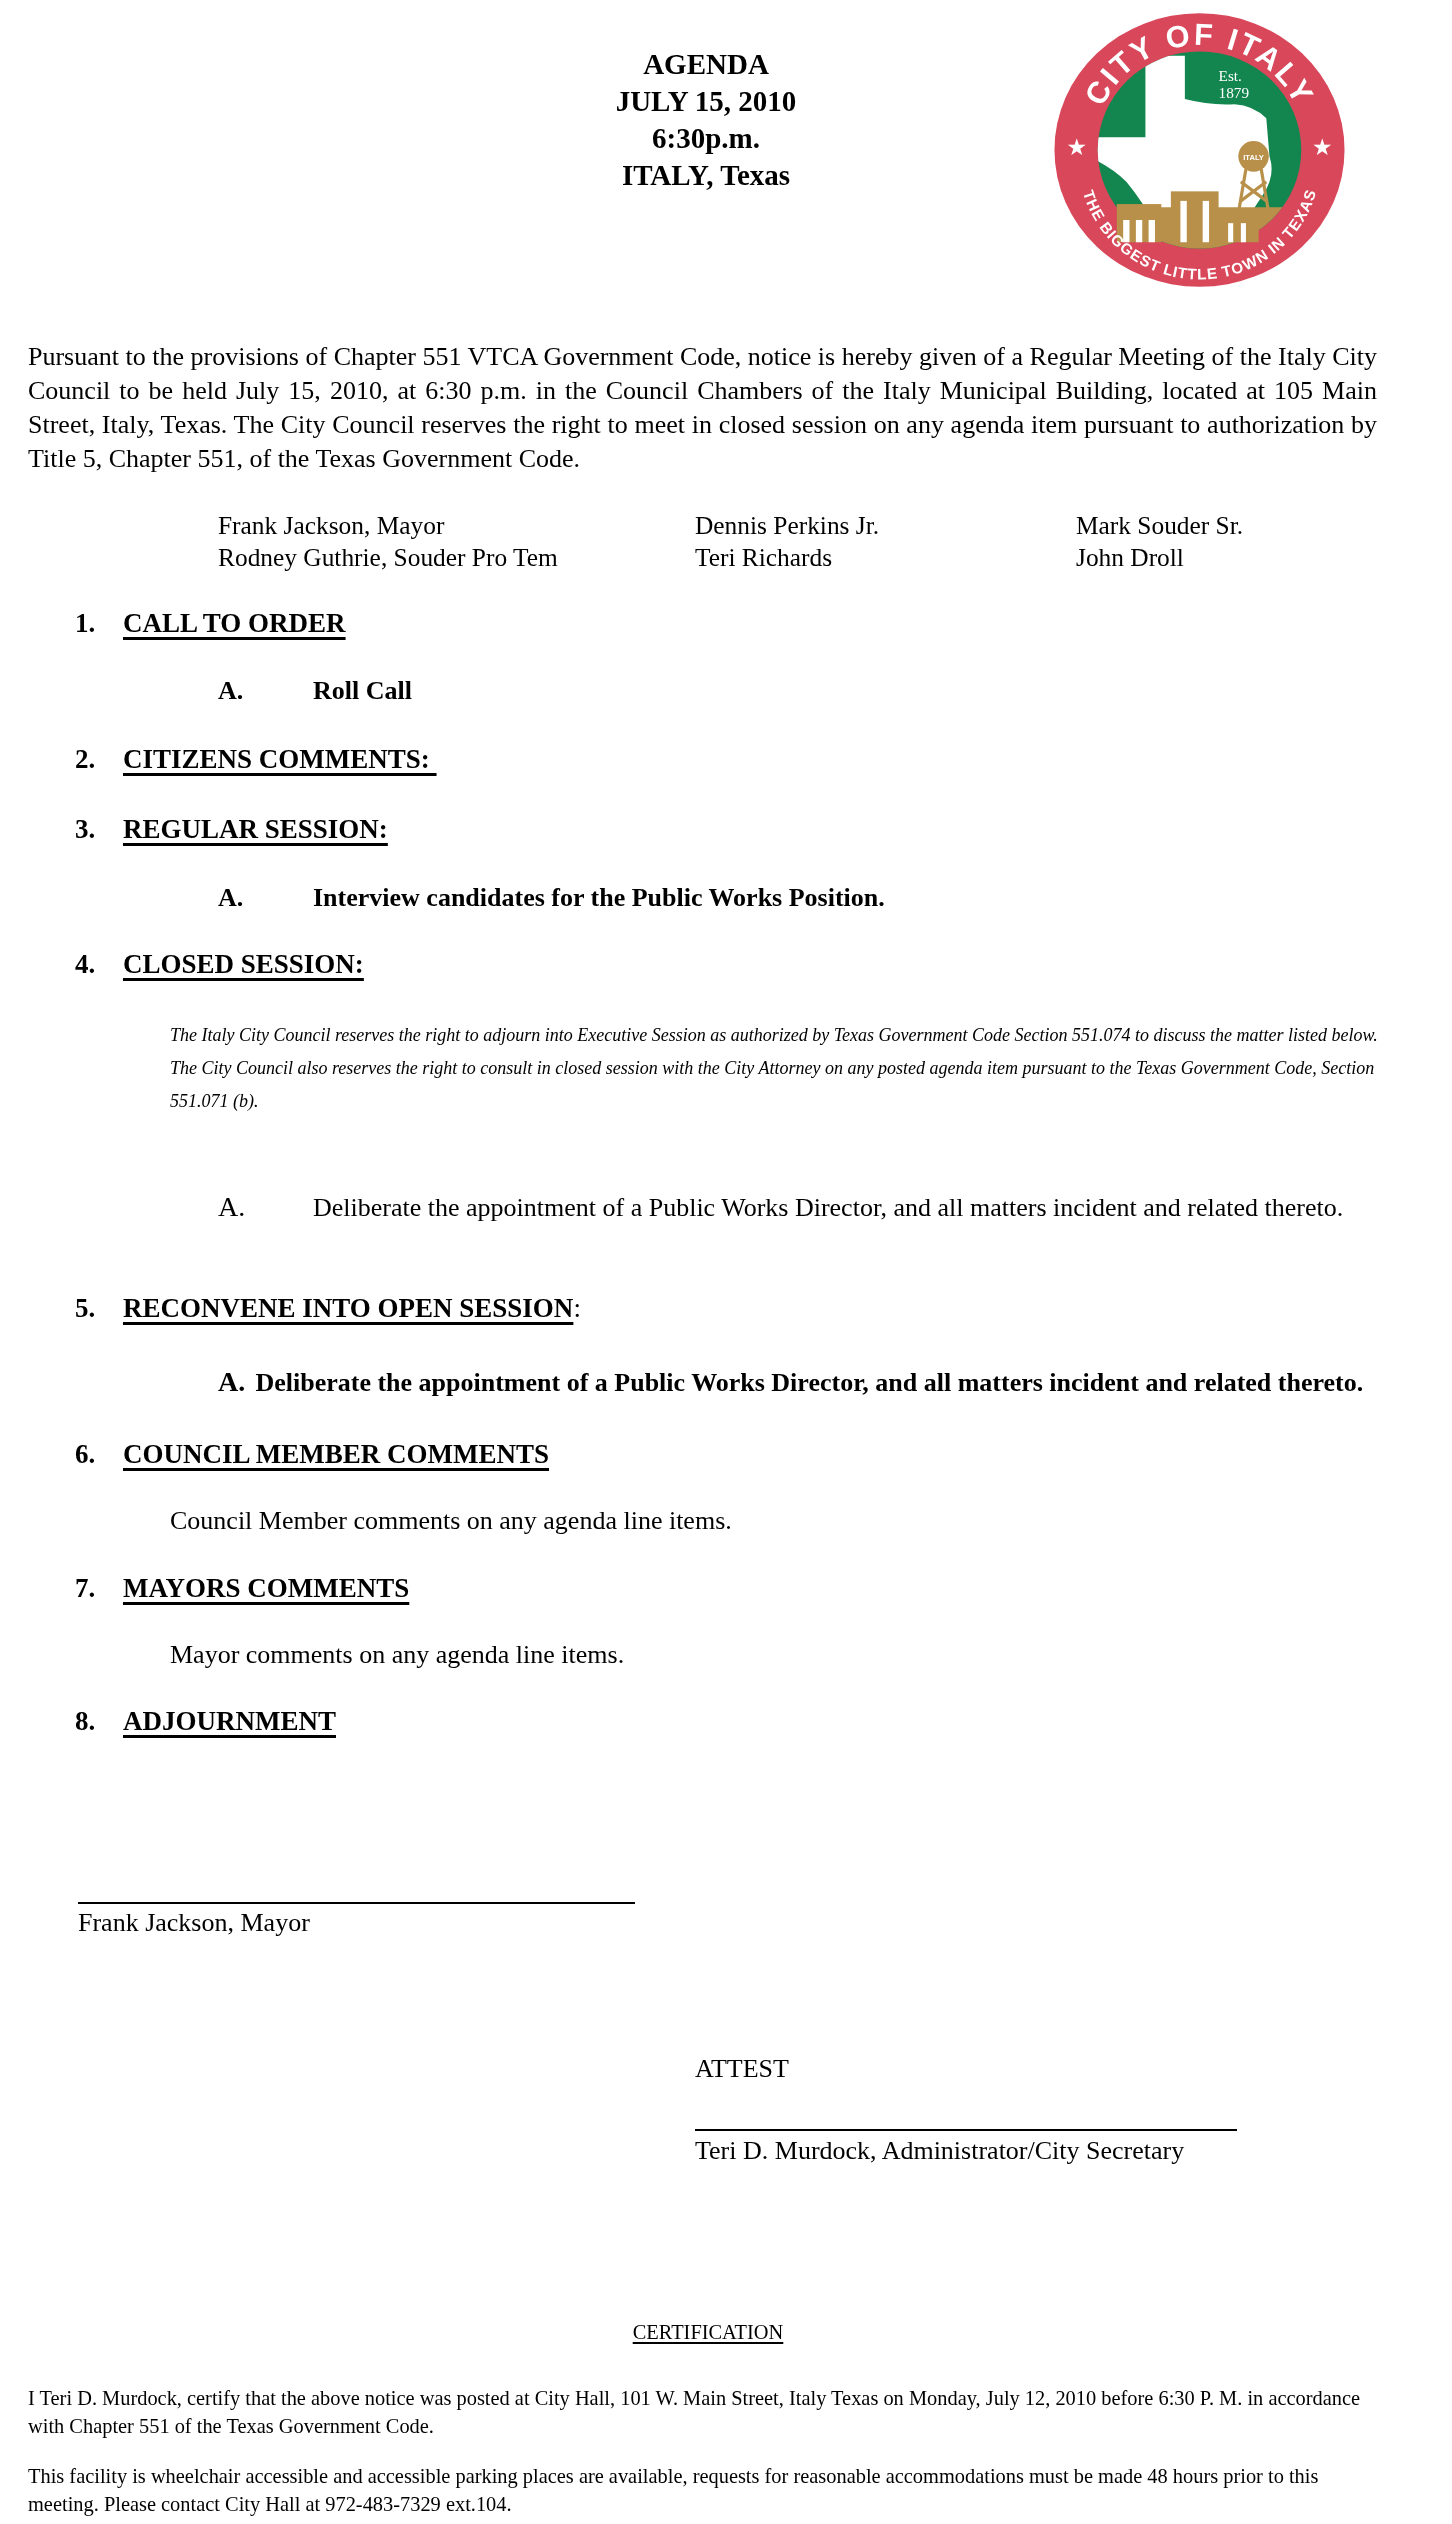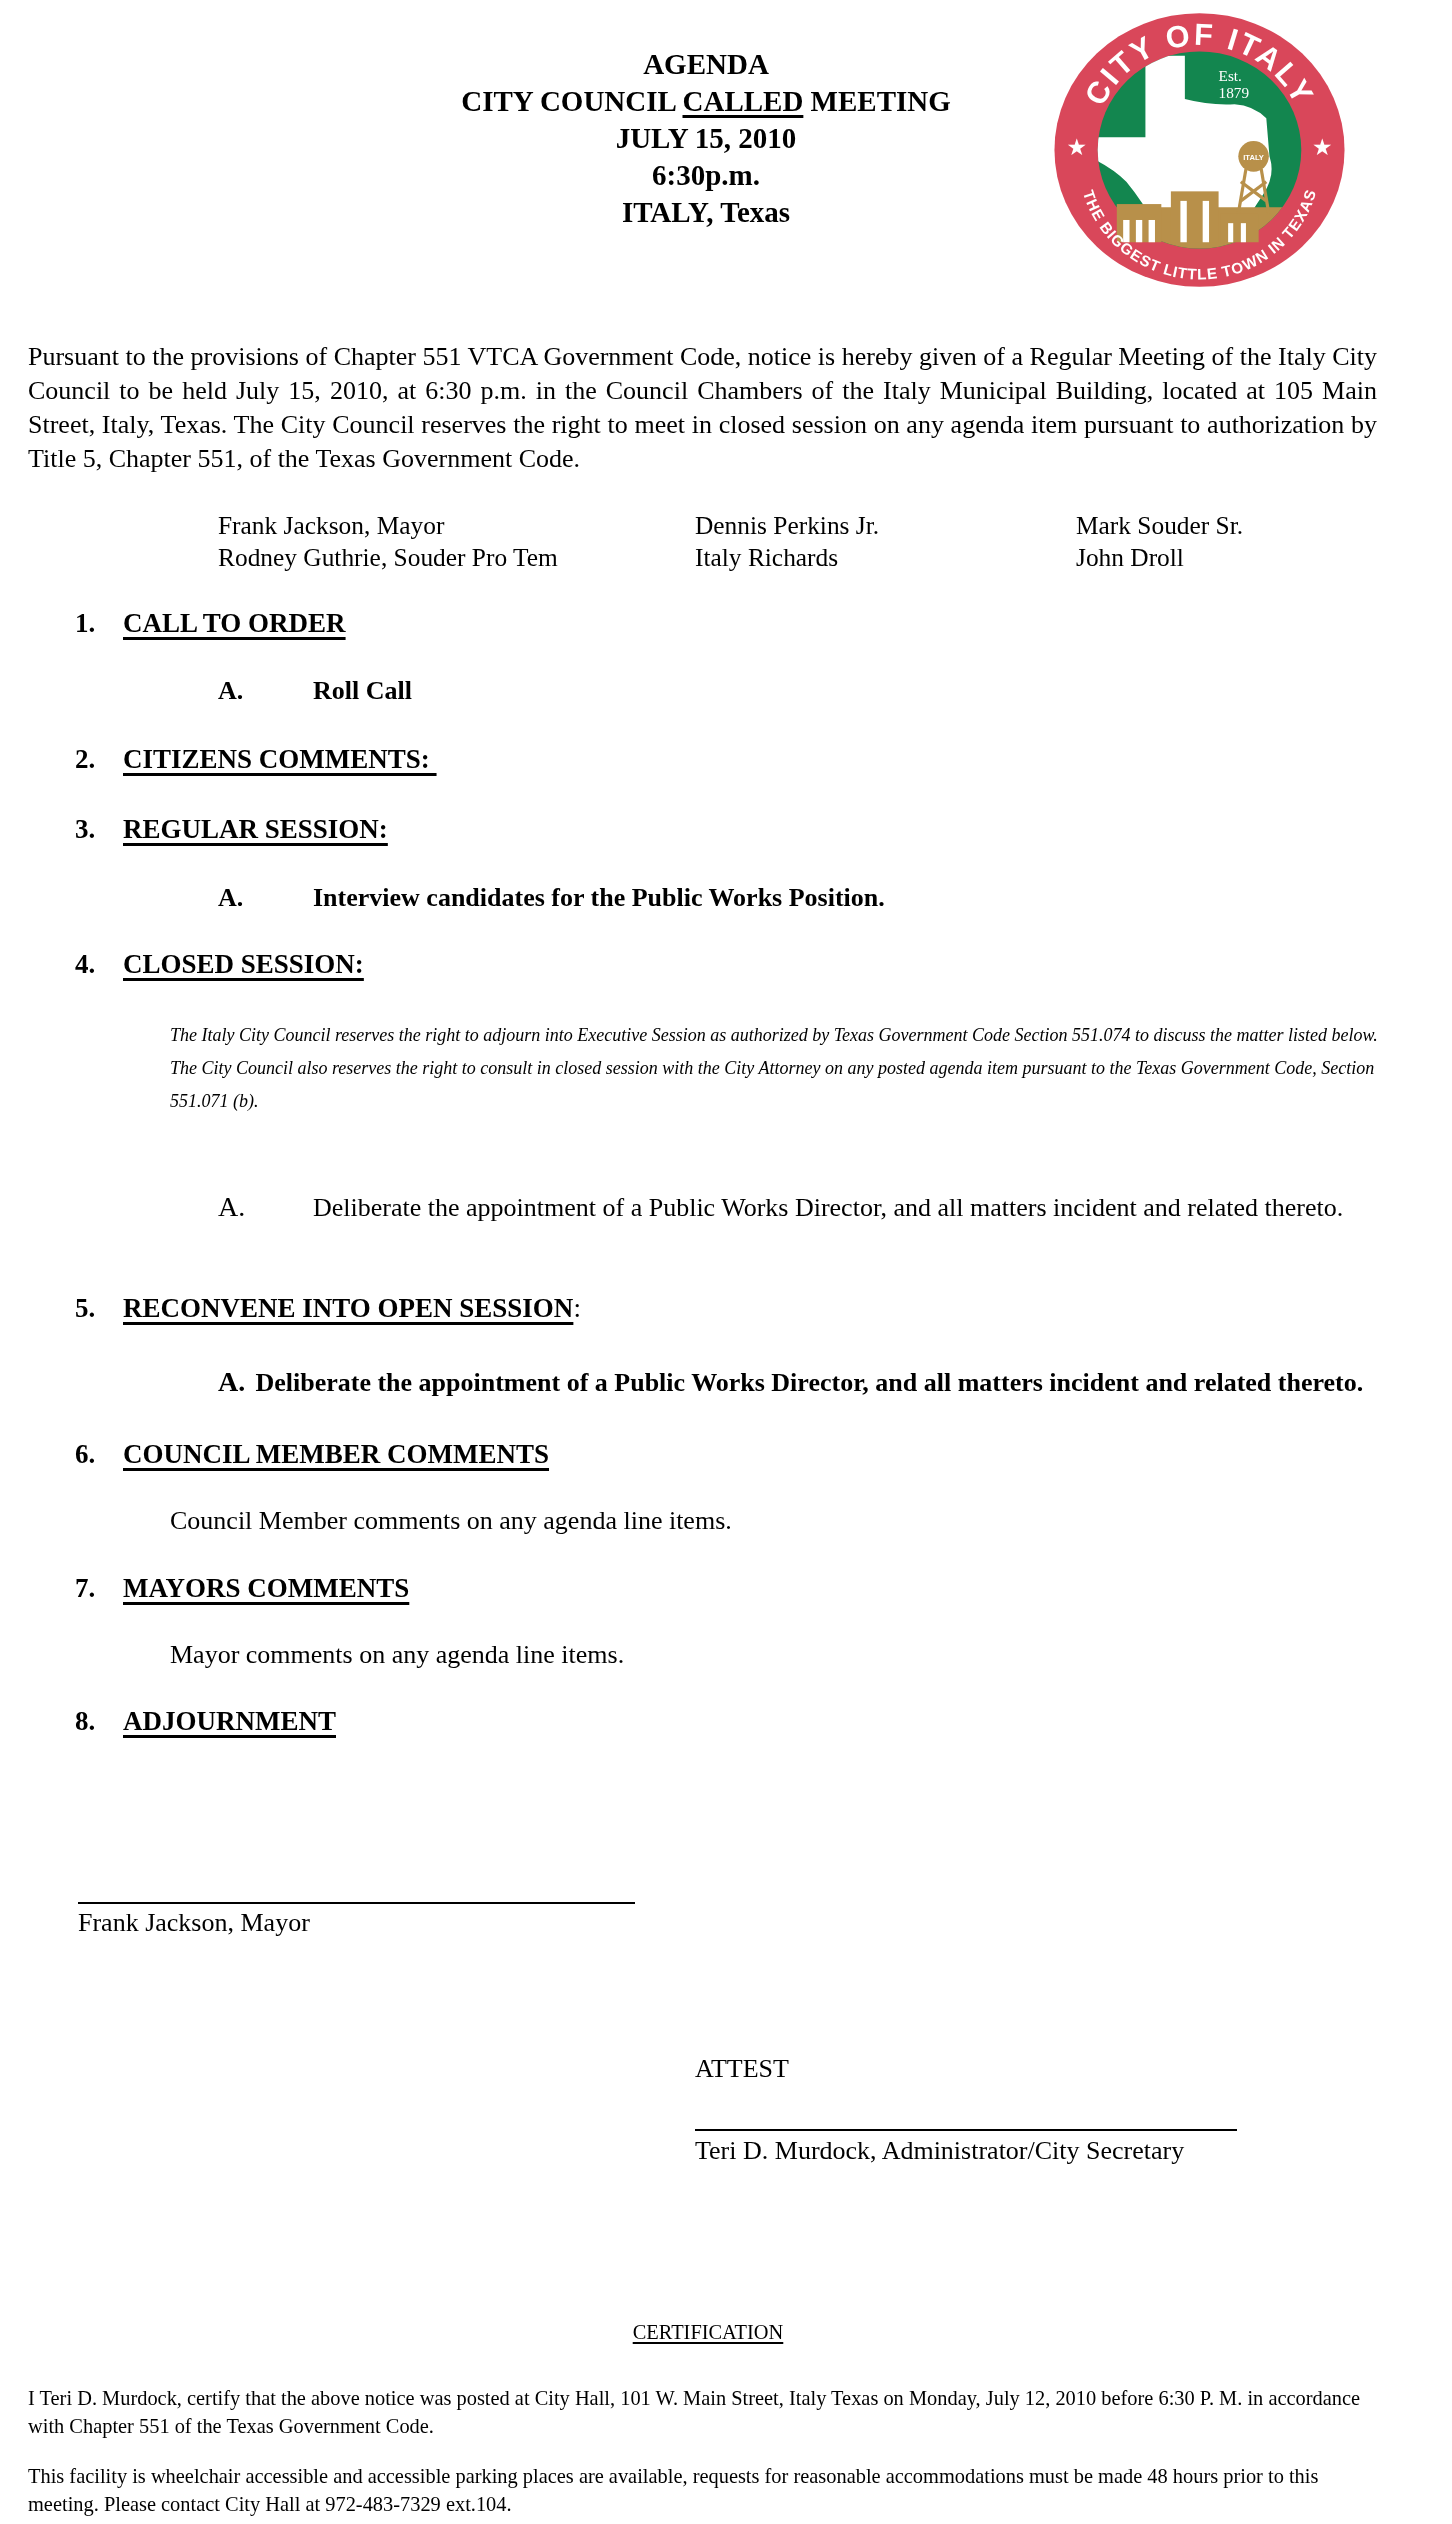--- a/index.html
+++ b/index.html
@@ -38,21 +38,20 @@
   .cert-title { position: absolute; left: 0; width: 1416px; text-align: center; top: 2321px; font-size: 20.4px; }
   .cert-title span { text-decoration: underline; text-decoration-thickness: 1.9px; text-underline-offset: 3.2px; }
   .small { position: absolute; left: 28px; width: 1361px; font-size: 20.4px; line-height: 28px; }
   .small p { margin: 0; }
 </style>
 </head>
 <body>
 
 <div class="hdr">
   <div>AGENDA</div>
-  <div><span>CITY COUNCIL </span><span class="u">CALLED</span><span> MEETING</span></div>
   <div>JULY 15, 2010</div>
   <div>6:30p.m.</div>
   <div>ITALY, Texas</div>
 </div>
 
 <svg class="logo" viewBox="0 0 470 440">
   <defs>
     <path id="arcTop" d="M 70 215 A 165 160 0 0 1 400 215"></path>
     <path id="arcBot" d="M 62 235 A 172 170 0 0 0 408 235"></path>
     <clipPath id="innerClip">
@@ -98,21 +97,21 @@
 <div class="notice">
   <p>Pursuant to the provisions of Chapter 551 VTCA Government Code, notice is hereby given of a Regular Meeting of the Italy City Council to be held July 15, 2010, at 6:30 p.m. in the Council Chambers of the Italy Municipal Building, located at 105 Main Street, Italy, Texas.  The City Council reserves the right to meet in closed session on any agenda item pursuant to authorization by Title 5, Chapter 551, of the Texas Government Code.</p>
 </div>
 
 <div class="members" style="left:218px;">
   <div>Frank Jackson, Mayor</div>
   <div>Rodney Guthrie, Souder Pro Tem</div>
 </div>
 <div class="members" style="left:695px;">
   <div>Dennis Perkins Jr.</div>
-  <div>Italy Richards</div>
+  <div>Teri Richards</div>
 </div>
 <div class="members" style="left:1076px;">
   <div>Mark Souder Sr.</div>
   <div>John Droll</div>
 </div>
 
 <div class="sec" style="top:608px;">
   <span class="num">1.</span><span class="title">CALL TO ORDER</span>
 </div>
 <div class="sub" style="left:218px; top:676px;">

